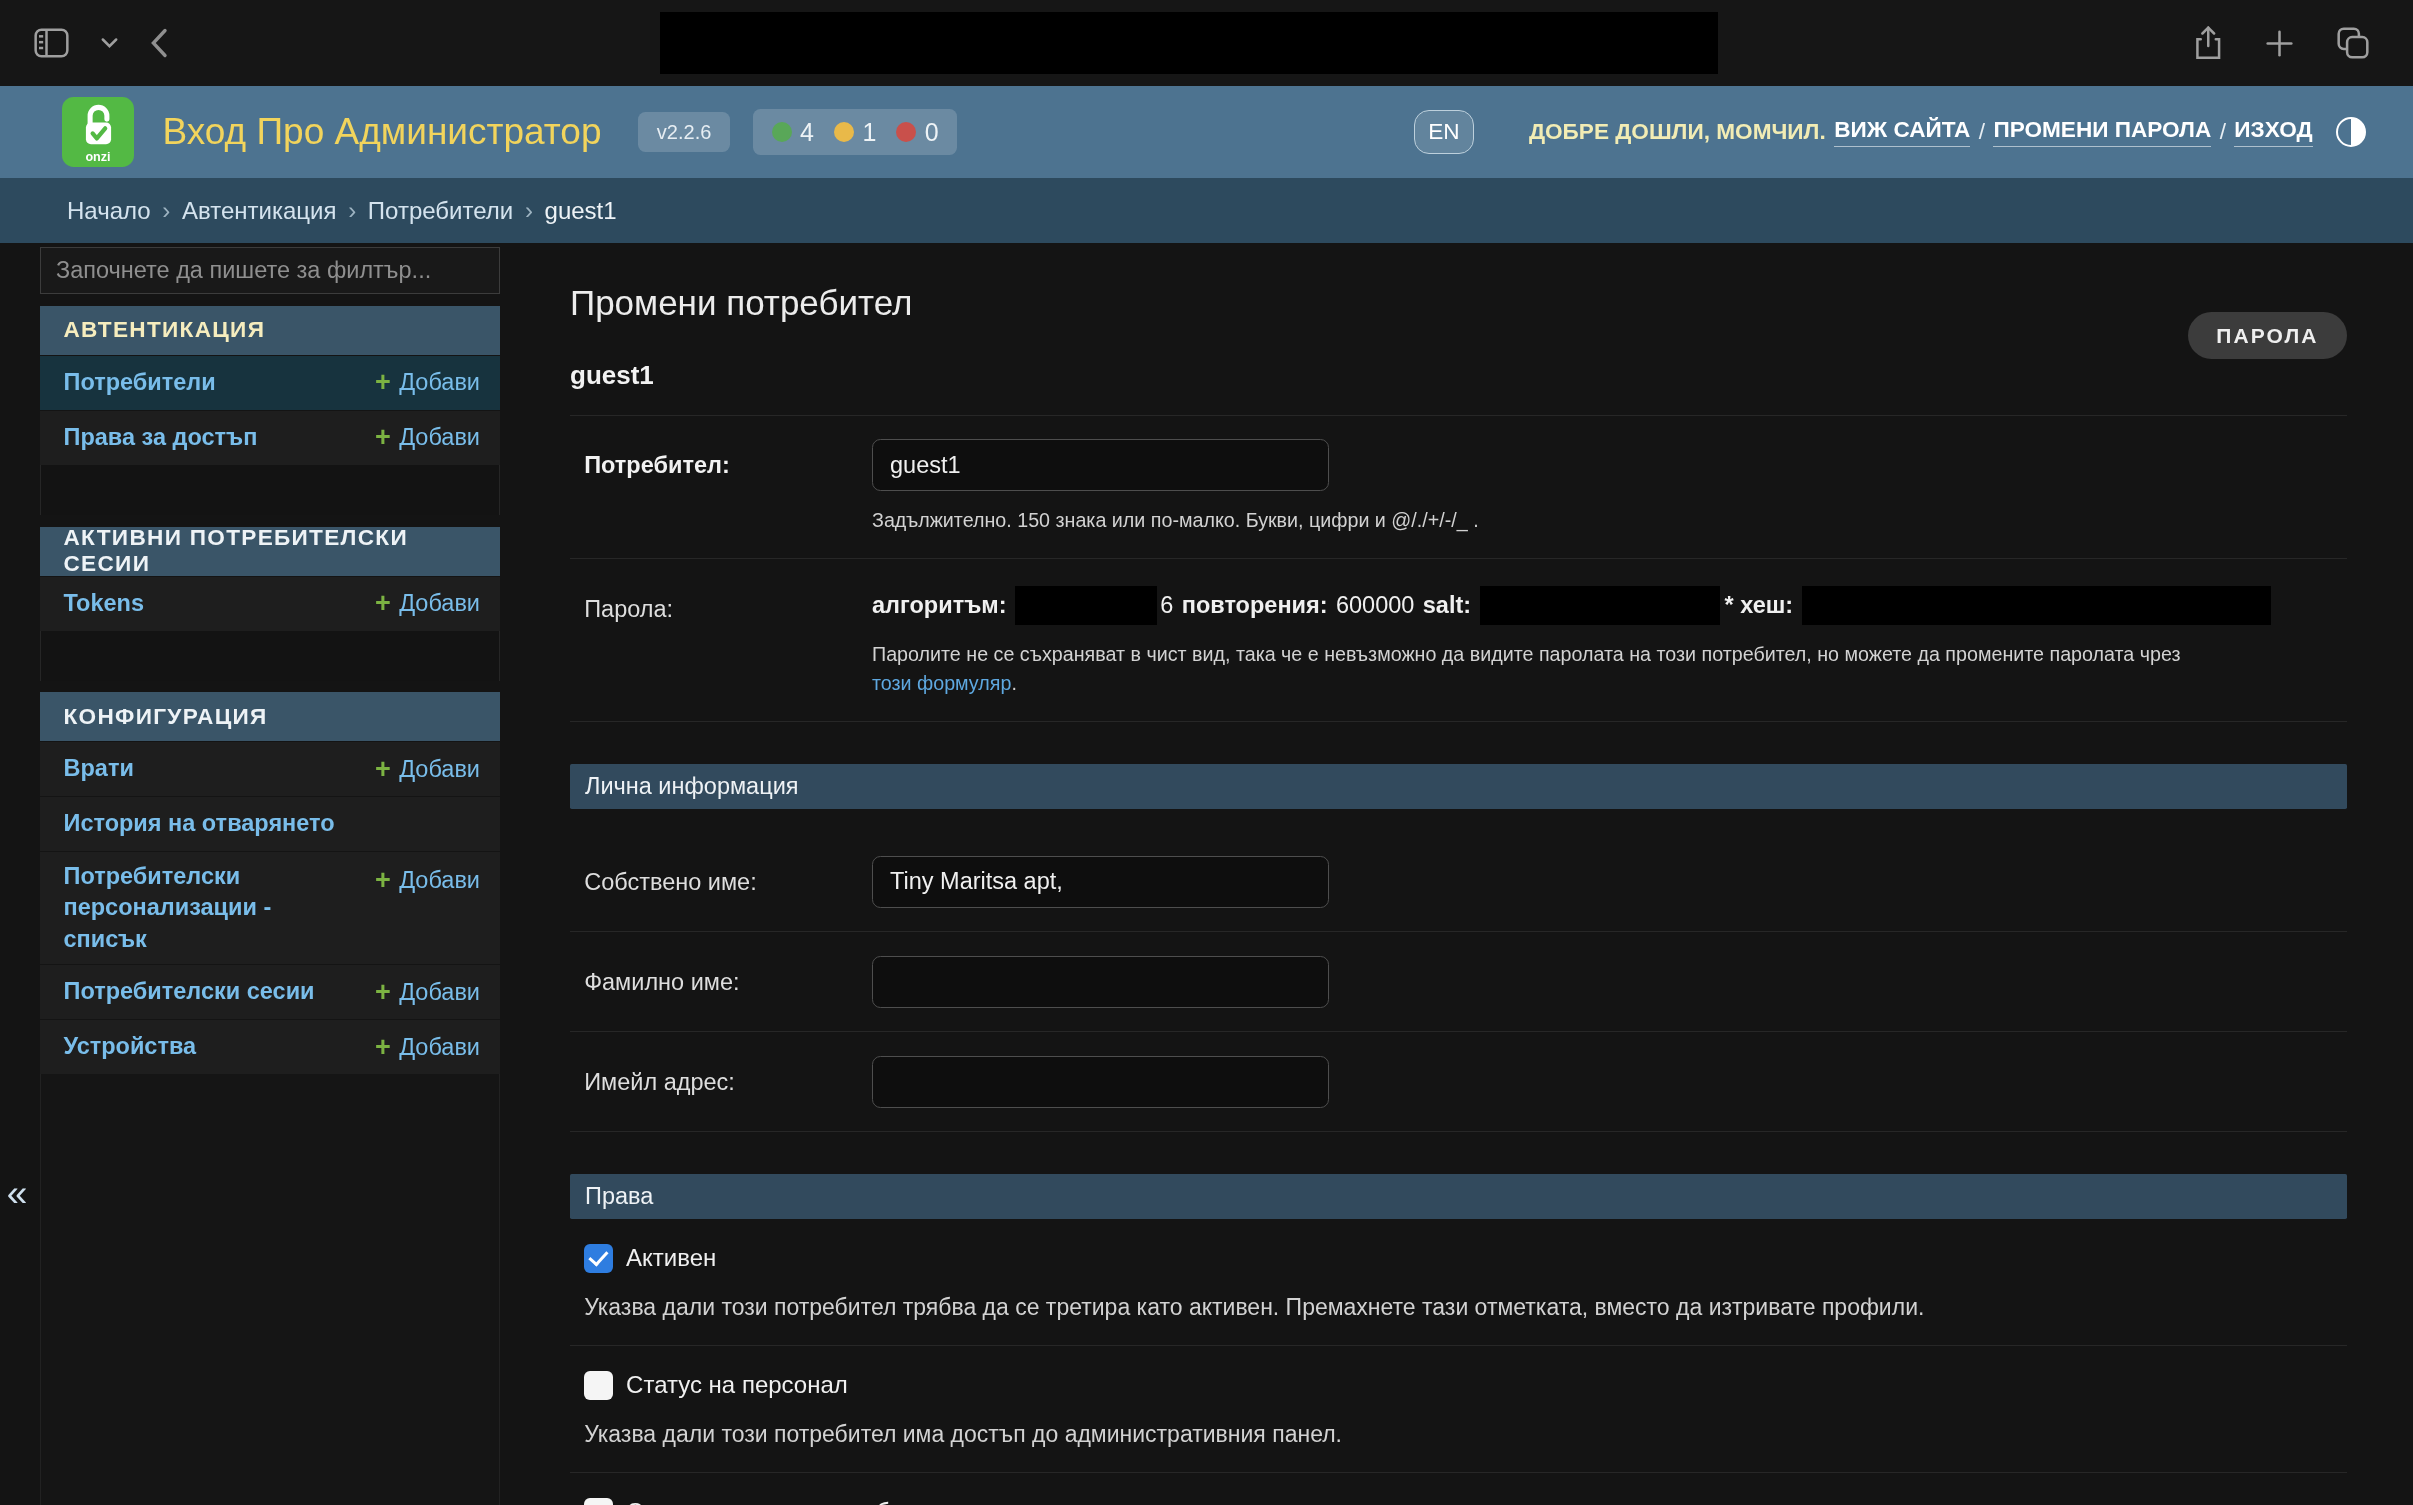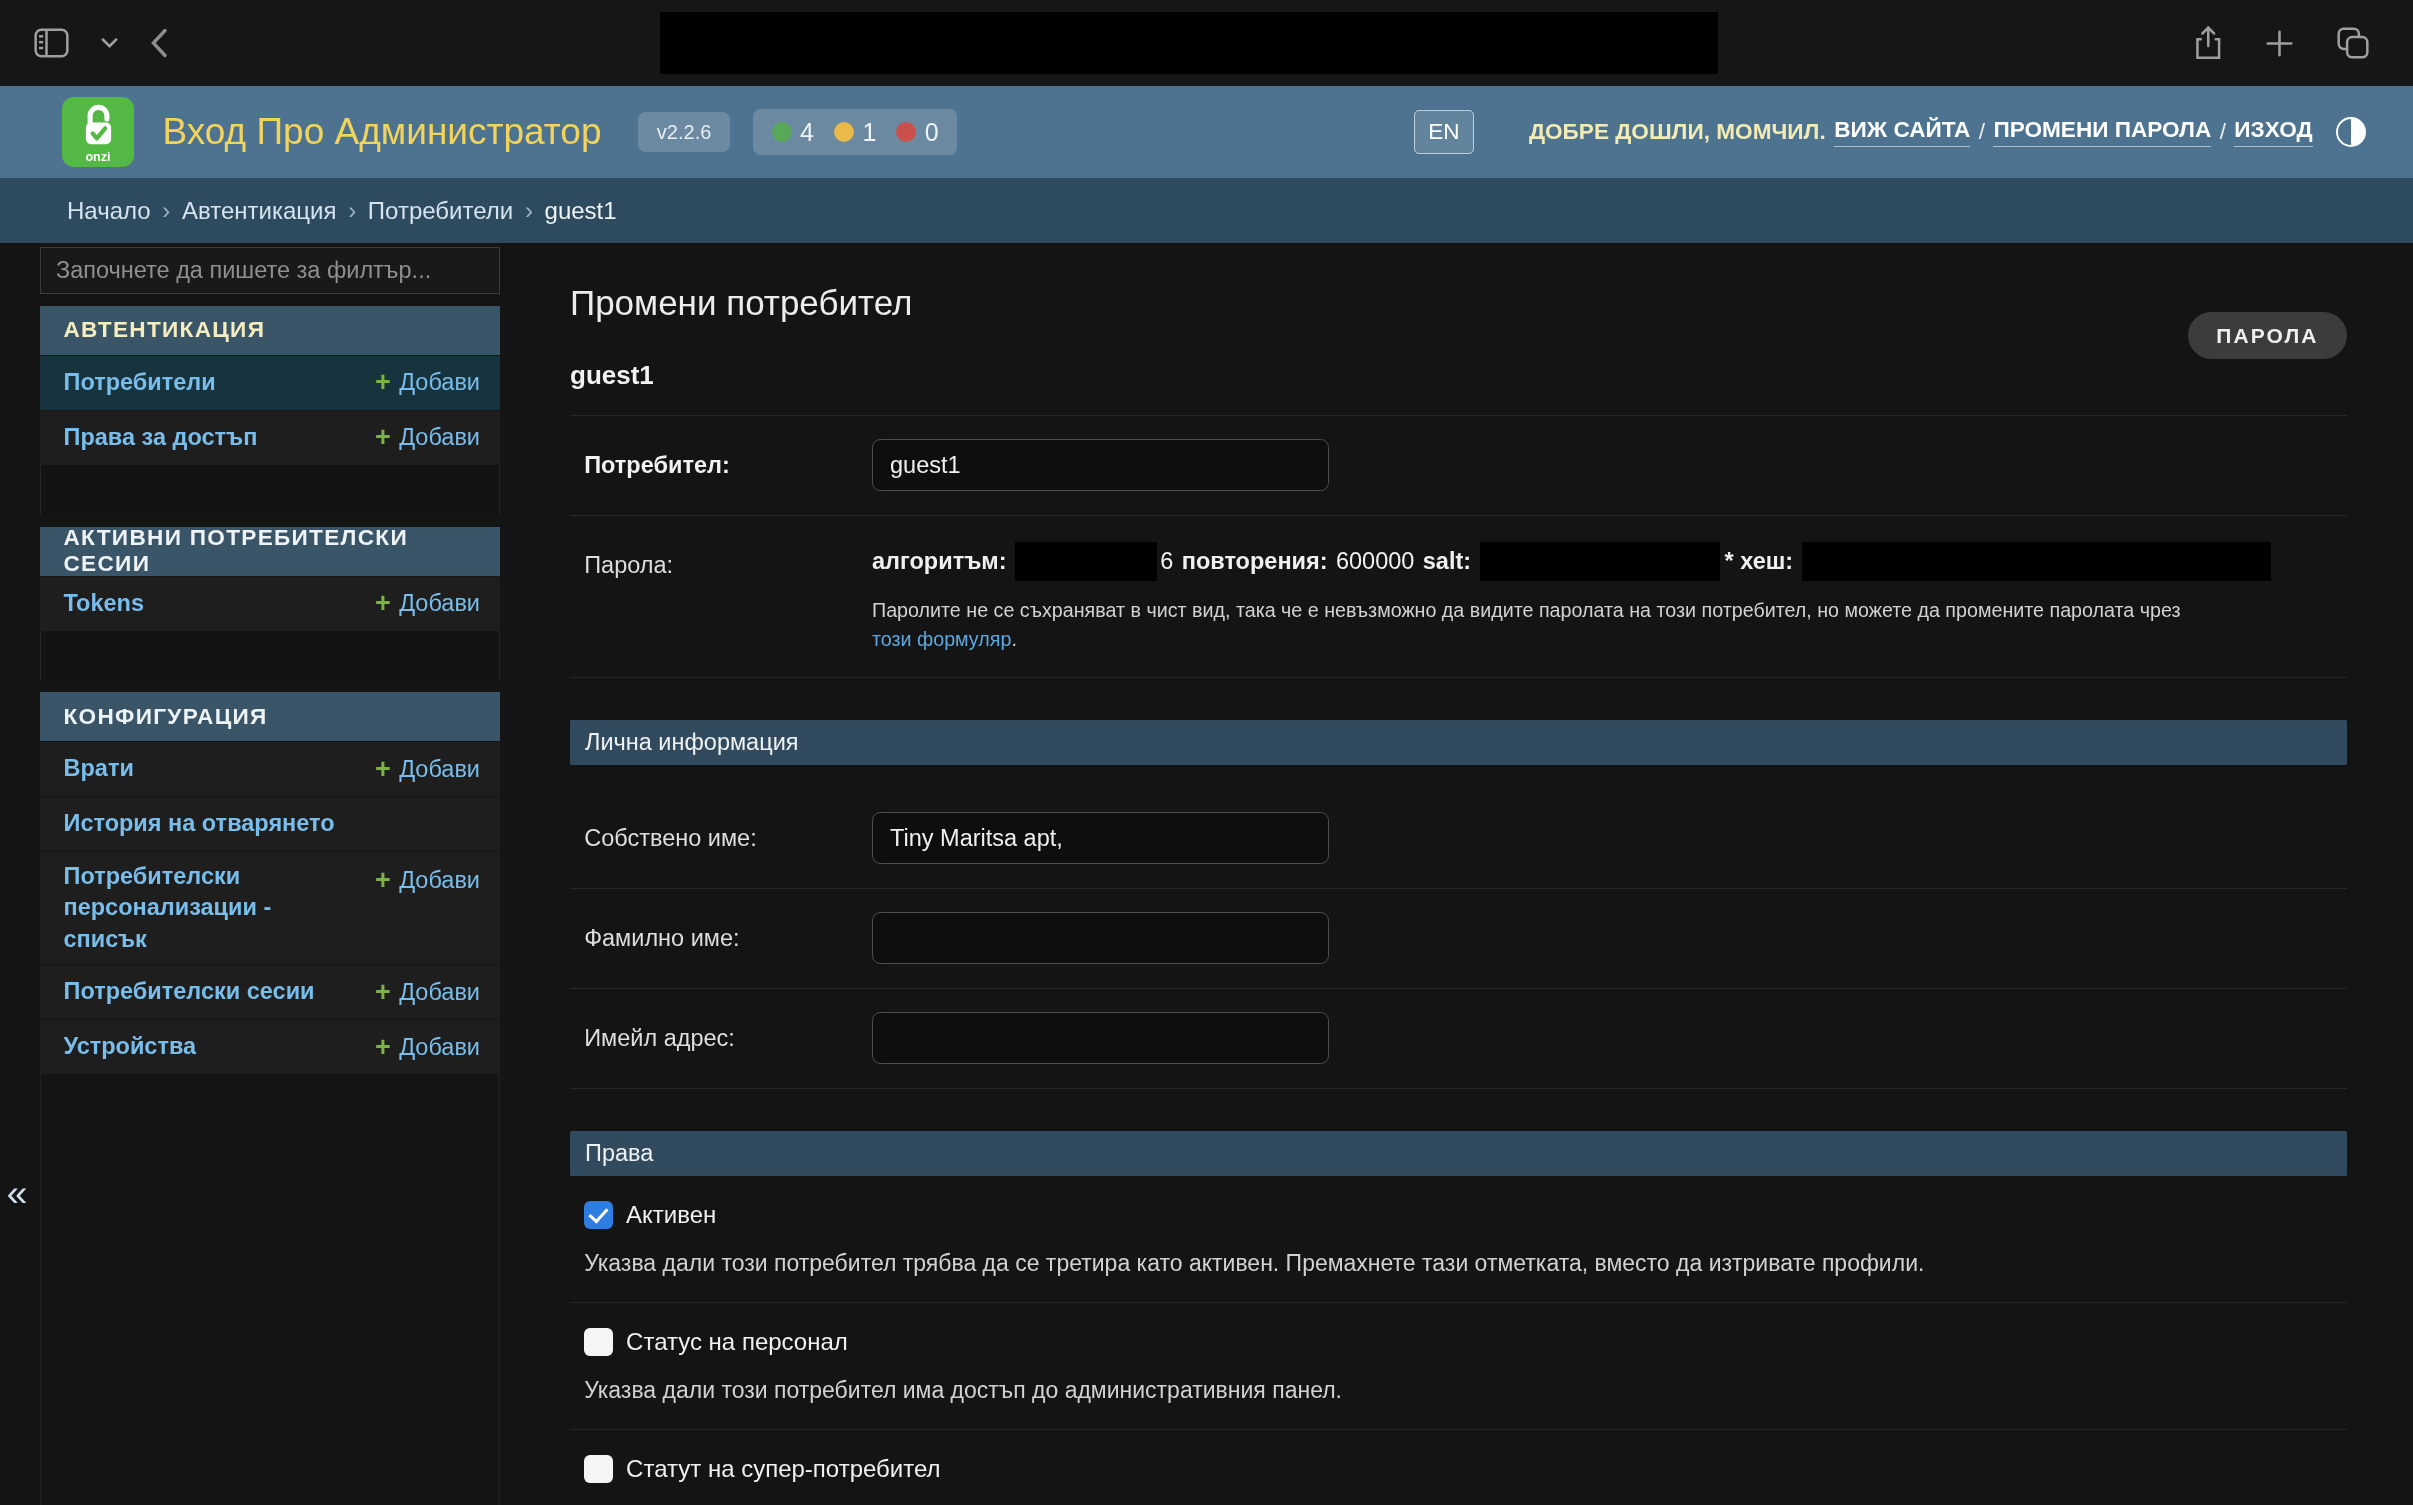--- a/index.html
+++ b/index.html
@@ -22,21 +22,21 @@
   .logo{width:72px;height:70px;background:#53b944;border-radius:11.7px;display:flex;flex-direction:column;align-items:center;justify-content:flex-end;padding-bottom:3.4px;flex:0 0 auto;}
   .logo-text{color:#fff;font-size:12.6px;font-weight:bold;line-height:1;}
   .app-title{font-size:37px;color:#f2d45c;margin-left:28.5px;font-weight:400;white-space:nowrap;}
   .ver-badge{margin-left:37px;background:rgba(255,255,255,0.17);border-radius:7.5px;padding:8.4px 18.4px;font-size:20px;color:#e7eef3;}
   .count-badge{margin-left:23.5px;background:rgba(255,255,255,0.17);border-radius:7.5px;padding:8.4px 18.4px;font-size:25px;color:#eef3f6;display:flex;align-items:center;gap:8.4px;}
   .dot{width:20px;height:20px;border-radius:50%;display:inline-block;}
   .dot-ok{background:#59a758;} .dot-warn{background:#e9b949;} .dot-err{background:#c9504b;}
   .count-num{margin-right:11.7px;}
   .count-num:last-child{margin-right:0;}
   .hdr-spacer{flex:1;}
-  .lang-badge{border:1.7px solid #bdd0dc;background:rgba(255,255,255,0.12);color:#fff;border-radius:5px;padding:8.4px 13.4px;font-size:22.6px;margin-right:55px;}
+  .lang-badge{border:1.7px solid #bdd0dc;background:rgba(255,255,255,0.12);color:#fff;border-radius:15px;padding:8.4px 13.4px;font-size:22.6px;margin-right:55px;}
   .user-tools{font-size:22.6px;color:#f3f7f9;white-space:nowrap;display:flex;align-items:center;gap:8.4px;font-weight:bold;}
   .welcome{color:#f2ecb4;}
   .hdr-link{color:#fff;text-decoration:none;border-bottom:1.7px solid rgba(255,255,255,0.55);padding-bottom:2.5px;cursor:pointer;}
   .hdr-sep{color:#e7eef3;font-weight:normal;}
   .theme-toggle{width:30px;height:30px;border:2.5px solid #fff;border-radius:50%;margin-left:15px;background:linear-gradient(90deg,transparent 0 50%,#fff 50% 100%);flex:0 0 auto;}
   
   .breadcrumb{height:65px;background:#2d4a5e;display:flex;align-items:center;padding-left:67px;font-size:24px;gap:11.7px;}
   .bc-link{color:#d4e3ee;cursor:pointer;}
   .bc-sep{color:#9db3c1;}
   .bc-current{color:#eef3f6;}
@@ -259,20 +259,21 @@
     <div class="page-title">Промени потребител</div>
     <button class="history-btn">ПАРОЛА</button>
     <div class="object-name">guest1</div>
 
     <div class="form">
 
       <div class="form-row">
         <div class="f-label req">Потребител:</div>
         <div class="f-field">
           <input class="text-input" type="text" value="guest1" style="">
+          <div class="help">Задължително. 150 знака или по-малко. Букви, цифри и @/./+/-/_ .</div>
         </div>
       </div>
 
       <div class="form-row">
         <div class="f-label">Парола:</div>
         <div class="f-field">
           <div class="hash-line">
             <b>алгоритъм:</b>
             <span class="redact redact-alg"></span>
             <span>6</span>

